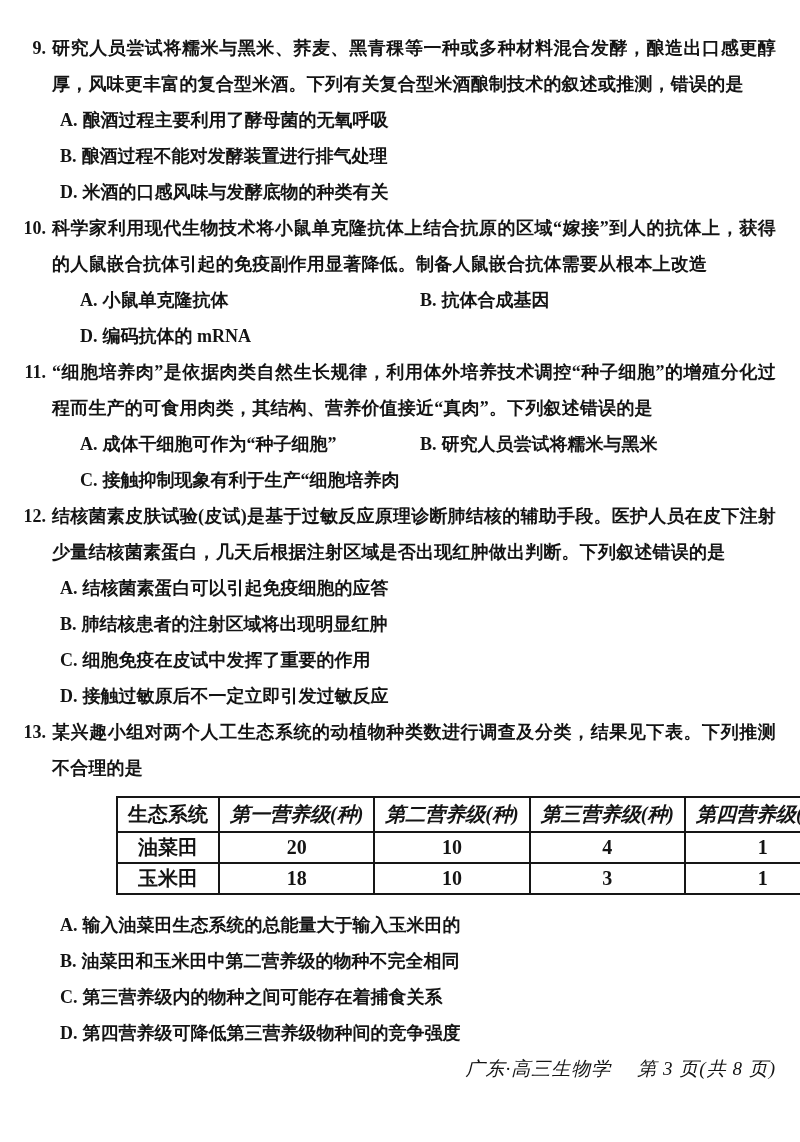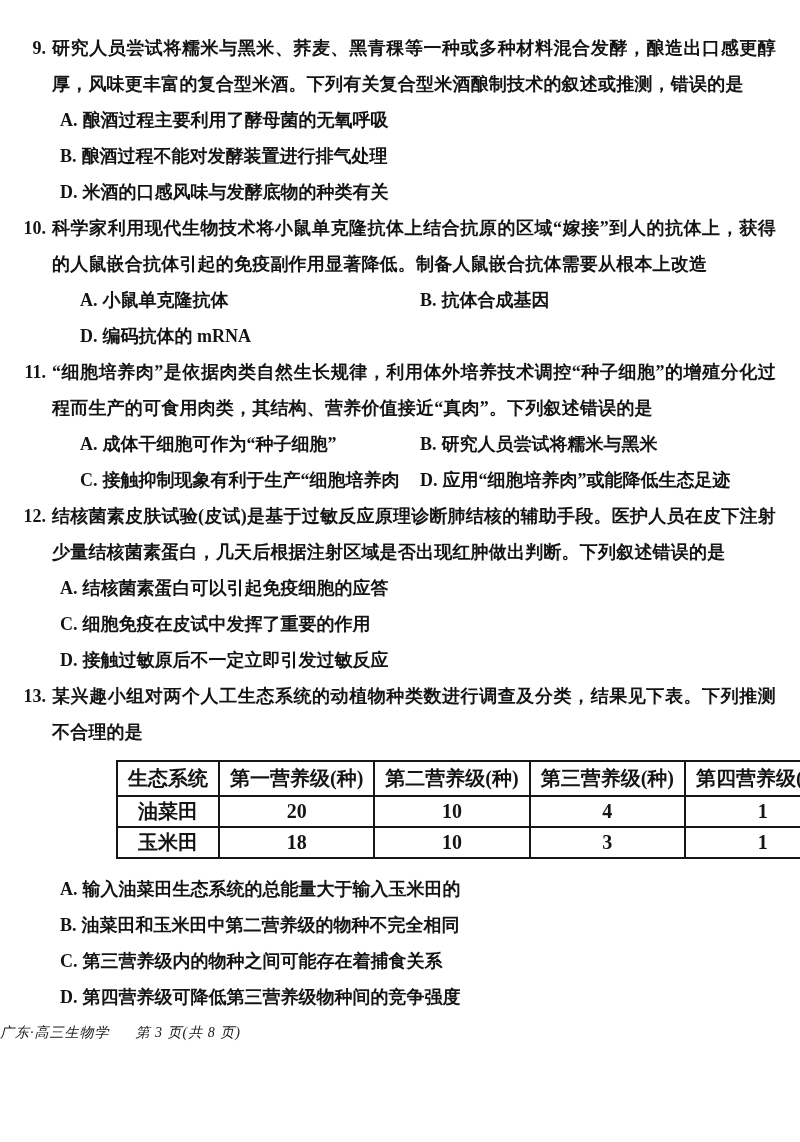--- a/index.html
+++ b/index.html
@@ -71,26 +71,26 @@
   }
   .qtable th, .qtable td {
     border: 2px solid #161616;
     padding: 0 10px;
     height: 29px;
     font-weight: 600;
     white-space: nowrap;
   }
   .qtable th { height: 33px; }
   .col-eco   { width: 58px; }
-  .col-troph { width: 108px; }
+  .col-troph { width: 108px; font-style: italic; }
   .footer {
     margin-top: 6px;
-    text-align: left;
+    text-align: right;
     font-style: italic;
-    font-size: 14px;
+    font-size: 19px;
     line-height: 24px;
     letter-spacing: 1px;
   }
   .footer .gap { display: inline-block; width: 26px; }
 </style>
 </head>
 <body>
 
 <div class="page">
 
@@ -119,31 +119,31 @@
   </section>
 
   <section class="question">
     <div class="qnum">11.</div>
     <div class="qbody">
       <p class="stem">“细胞培养肉”是依据肉类自然生长规律，利用体外培养技术调控“种子细胞”的增殖分化过程而生产的可食用肉类，其结构、营养价值接近“真肉”。下列叙述错误的是</p>
       <div class="options options-2col">
         <div class="option"><span class="opt-label">A.</span><span class="opt-text">成体干细胞可作为“种子细胞”</span></div>
         <div class="option"><span class="opt-label">B.</span><span class="opt-text">研究人员尝试将糯米与黑米</span></div>
         <div class="option"><span class="opt-label">C.</span><span class="opt-text">接触抑制现象有利于生产“细胞培养肉”</span></div>
-        <div class="option"><span class="opt-label">D.</span><span class="opt-text">应用“细胞培养肉”或能降低生态足迹</span></div>
       </div>
     </div>
   </section>
 
   <section class="question">
     <div class="qnum">12.</div>
     <div class="qbody">
       <p class="stem">结核菌素皮肤试验(皮试)是基于过敏反应原理诊断肺结核的辅助手段。医护人员在皮下注射少量结核菌素蛋白，几天后根据注射区域是否出现红肿做出判断。下列叙述错误的是</p>
       <div class="options options-1col">
         <div class="option"><span class="opt-label">A.</span><span class="opt-text">结核菌素蛋白可以引起免疫细胞的应答</span></div>
+        <div class="option"><span class="opt-label">B.</span><span class="opt-text">肺结核患者的注射区域将出现明显红肿</span></div>
         <div class="option"><span class="opt-label">C.</span><span class="opt-text">细胞免疫在皮试中发挥了重要的作用</span></div>
         <div class="option"><span class="opt-label">D.</span><span class="opt-text">接触过敏原后不一定立即引发过敏反应</span></div>
       </div>
     </div>
   </section>
 
   <section class="question">
     <div class="qnum">13.</div>
     <div class="qbody">
       <p class="stem">某兴趣小组对两个人工生态系统的动植物种类数进行调查及分类，结果见下表。下列推测不合理的是</p>

